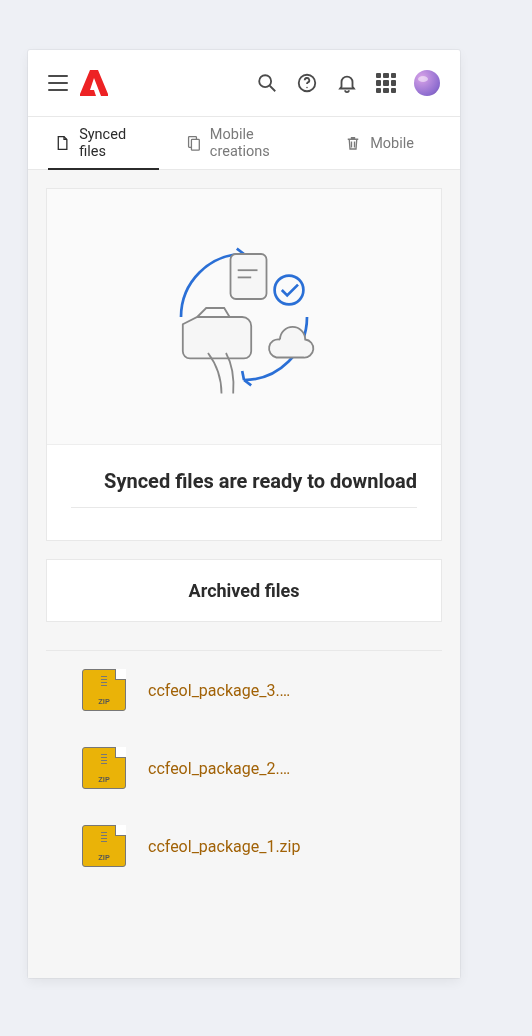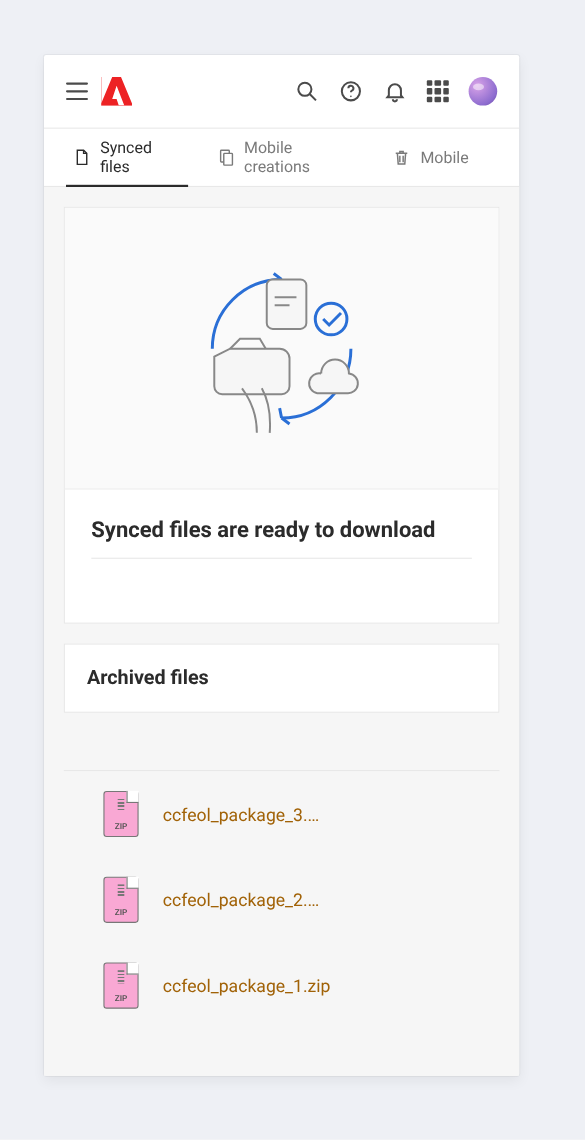--- a/index.html
+++ b/index.html
@@ -5,21 +5,21 @@
   * { box-sizing: border-box; margin: 0; padding: 0; }
   body {
     font-family: -apple-system, BlinkMacSystemFont, "Segoe UI", Roboto, Helvetica, Arial, sans-serif;
     background: #eef0f5;
     width: 532px;
     height: 1036px;
     overflow: hidden;
   }
   .app-window {
     position: absolute;
-    left: 40px;
+    left: 28px;
     top: 50px;
     width: 432px;
     height: 928px;
     background: #fff;
     border-radius: 2px;
     box-shadow: 0 0 0 1px rgba(0,0,0,0.04), 0 4px 12px rgba(0,0,0,0.06);
     display: flex;
     flex-direction: column;
   }
   .header {
@@ -99,36 +99,36 @@
     margin-bottom: 18px;
   }
   .hero-illustration {
     height: 256px;
     display:flex; align-items:center; justify-content:center;
     background:#fafafa;
     border-bottom:1px solid #eee;
   }
   .hero-illustration svg { width: 180px; height: 180px; }
   .card-body { padding: 24px; }
-  .card-title { font-size: 20px; font-weight: 700; color:#2b2b2b; padding-bottom: 14px; border-bottom:1px solid #e8e8e8; margin-bottom: 34px;}
+  .card-title { font-size: 20px; font-weight: 700; color:#2b2b2b; padding-bottom: 14px; border-bottom:1px solid #e8e8e8; margin-bottom: 8px; text-align: right;}
   .card-text { font-size: 14.5px; line-height: 1.55; color:#4b4b4b; }
-  .section-card { background:#fff; border:1px solid #e8e8e8; padding: 20px; margin-bottom: 52px;}
+  .section-card { background:#fff; border:1px solid #e8e8e8; padding: 20px; margin-bottom: 28px; text-align: center;}
   .section-title { font-size: 18px; font-weight:700; color:#2b2b2b; }
   .file-list { border-top: 1px solid #e8e8e8; }
   .file-row {
     display:flex; align-items:center; gap: 22px;
     padding: 18px 36px;
     cursor:pointer;
   }
   .file-row + .file-row { }
   .zip-icon {
-    width: 32px; height: 42px;
+    width: 44px; height: 42px;
     border: 1.5px solid #777; border-radius: 3px;
     position: relative;
-    background:#f9a8d4;
+    background:#eab308;
     flex-shrink:0;
   }
   .zip-icon::before{
     content:""; position:absolute; top:-1px; right:-1px; width:10px; height:10px;
     background:#fff; border-left:1.5px solid #777; border-bottom:1.5px solid #777;
   }
   .zip-icon .zipper{
     position:absolute; left:50%; top:6px; width:6px; height:12px; transform:translateX(-50%);
     background: repeating-linear-gradient(#777 0 1.5px, transparent 1.5px 3px);
   }

